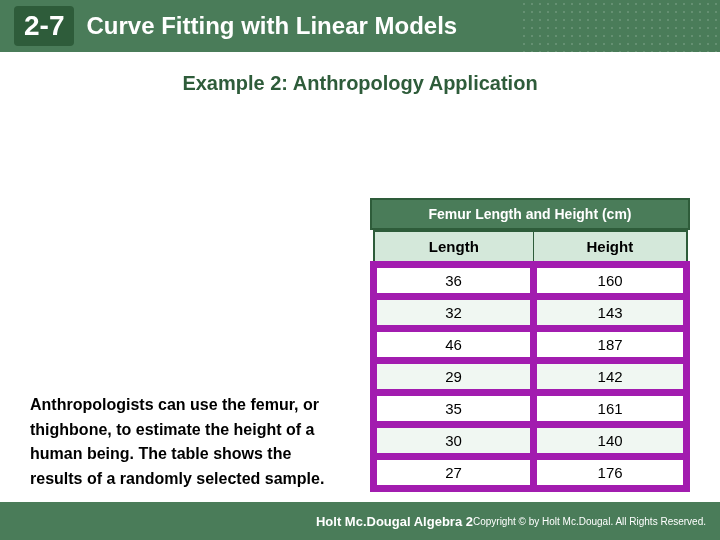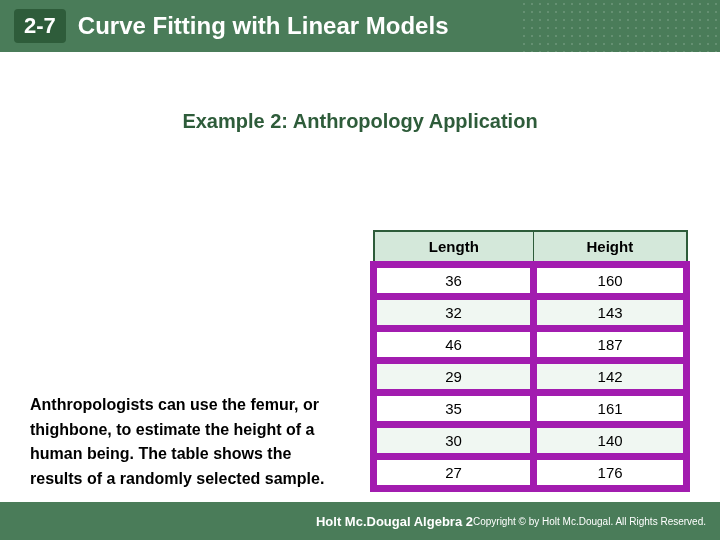--- a/index.html
+++ b/index.html
@@ -18,21 +18,21 @@
       display: flex;
       align-items: center;
       padding: 8px 14px;
       gap: 12px;
       height: 52px;
     }
 
     .lesson-badge {
       background: #2e5c3a;
       color: #ffffff;
-      font-size: 22px;
+      font-size: 28px;
       font-weight: bold;
       padding: 4px 10px;
       border-radius: 4px;
       white-space: nowrap;
     }
 
     .header-title {
       color: #ffffff;
       font-size: 24px;
       font-weight: bold;
@@ -58,21 +58,20 @@
       flex-direction: column;
       height: calc(540px - 52px - 38px);
     }
 
     .example-title {
       text-align: center;
       font-size: 20px;
       font-weight: bold;
       color: #2e5c3a;
       margin-bottom: 18px;
-      margin-top: 38px;
     }
 
     .content-row {
       display: flex;
       gap: 24px;
       align-items: flex-end;
       flex: 1;
     }
 
     .body-text {
@@ -159,20 +158,21 @@
 </div>
 
 <div class="main-content">
   <div class="example-title">Example 2: Anthropology Application</div>
 
   <div class="content-row">
 
     <div class="body-text">Anthropologists can use the femur, or thighbone, to estimate the height of a human being. The table shows the results of a randomly selected sample.</div>
 
     <div class="table-container">
+      <div class="table-title-row">Femur Length and Height (cm)</div>
       <table>
         <thead>
           <tr>
             <th>Length</th>
             <th>Height</th>
           </tr>
         </thead>
         <tbody id="table-body">
         <tr>
               <td>36</td>

